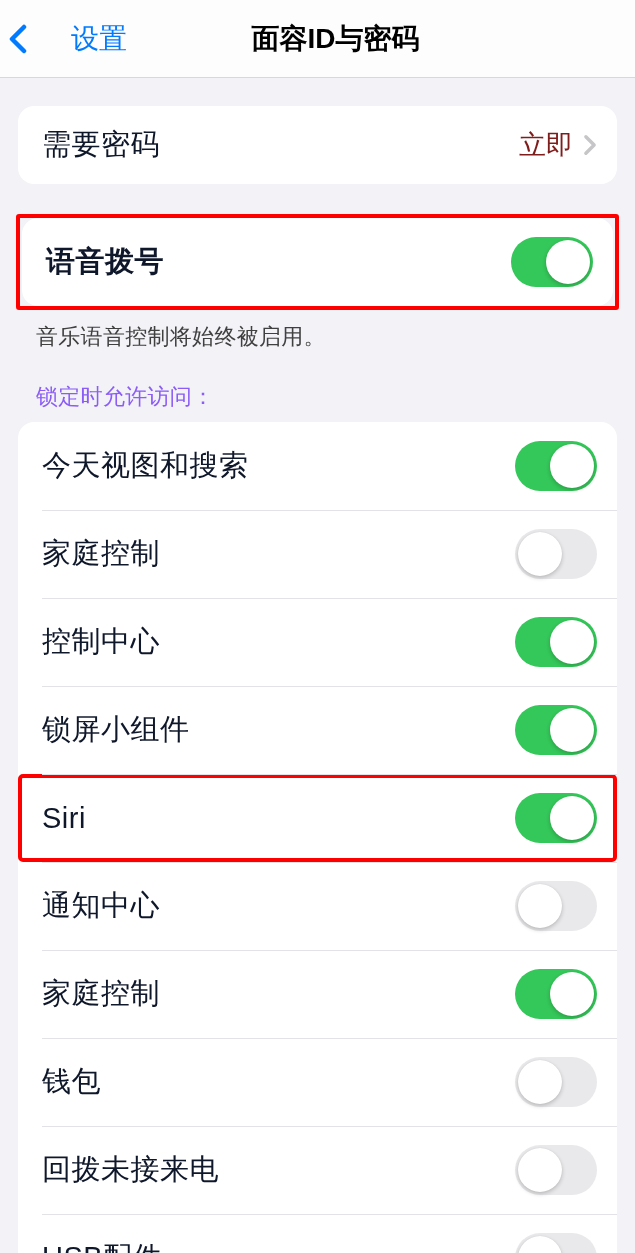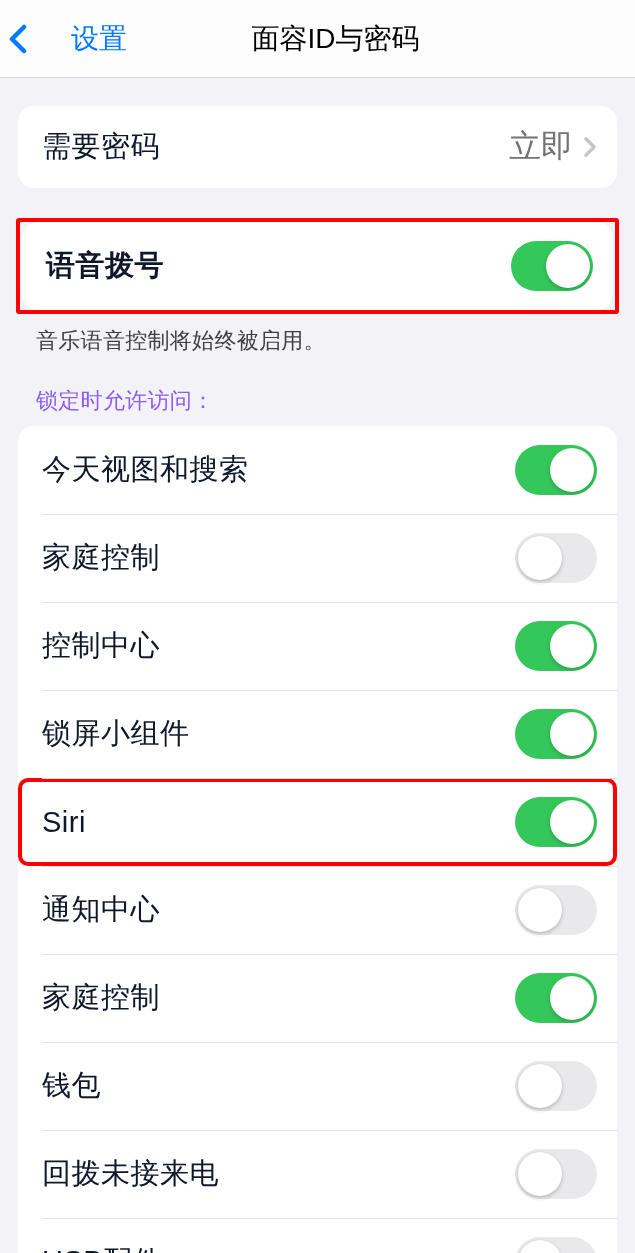--- a/index.html
+++ b/index.html
@@ -36,21 +36,21 @@
       width: 20px;
       height: 30px;
       margin-right: 6px;
     }
     .nav-title {
       position: absolute;
       left: 0;
       right: 0;
       text-align: center;
       font-size: 28px;
-      font-weight: 400;
+      font-weight: 700;
       color: #000;
       pointer-events: none;
       padding-left: 36px;
     }
     .content {
       padding: 0;
     }
     .group {
       margin: 30px 18px 0 18px;
       background: #ffffff;
@@ -81,22 +81,22 @@
       font-size: 29px;
       color: #0f172a;
       letter-spacing: 0.5px;
     }
     .row-detail {
       display: flex;
       align-items: center;
       gap: 10px;
     }
     .row-value {
-      font-size: 32px;
-      color: #737373;
+      font-size: 27px;
+      color: #7f1d1d;
     }
     .chevron-right {
       width: 14px;
       height: 22px;
       color: #c6c6c8;
     }
     .toggle {
       width: 82px;
       height: 50px;
       border-radius: 25px;
@@ -143,21 +143,21 @@
       margin: 30px 16px 0 16px;
       padding: 0;
       background: transparent;
     }
     .highlight-box .group {
       margin: 0 2px;
     }
     .row-highlight {
       outline: 4px solid #ff0000;
       outline-offset: -4px;
-      border-radius: 10px;
+      border-radius: 5px;
       position: relative;
       z-index: 2;
     }
   </style>
 </head>
 <body>
 
 <div class="nav-bar">
   <div class="back-btn">
     <svg class="chevron" viewBox="0 0 12 20">

